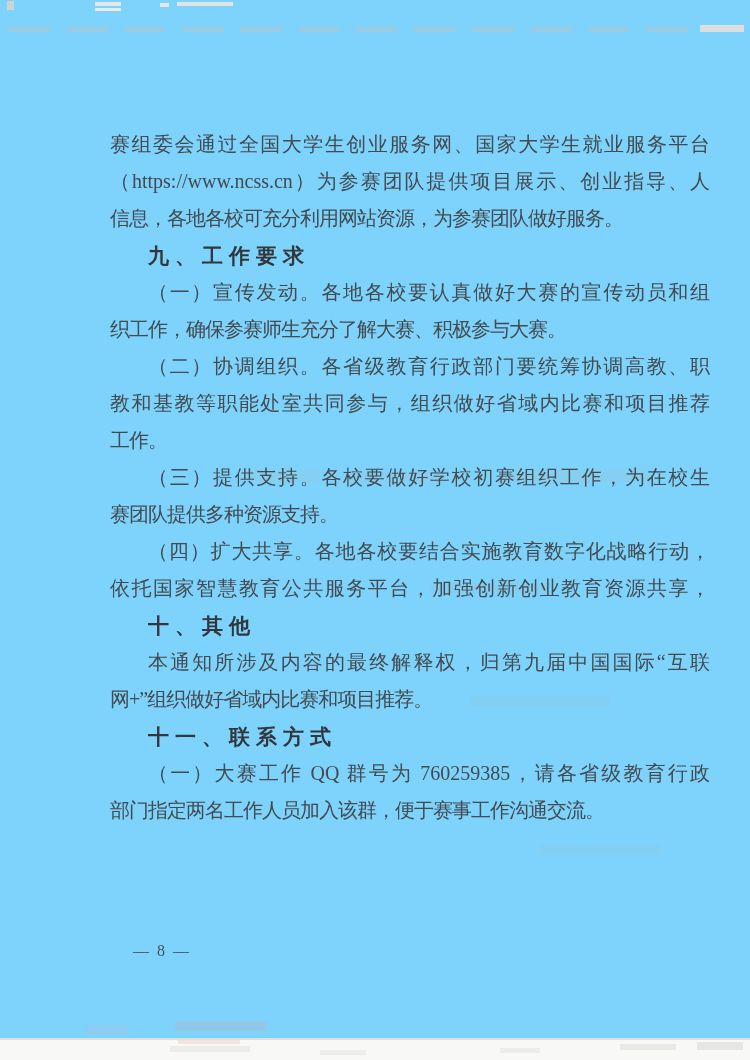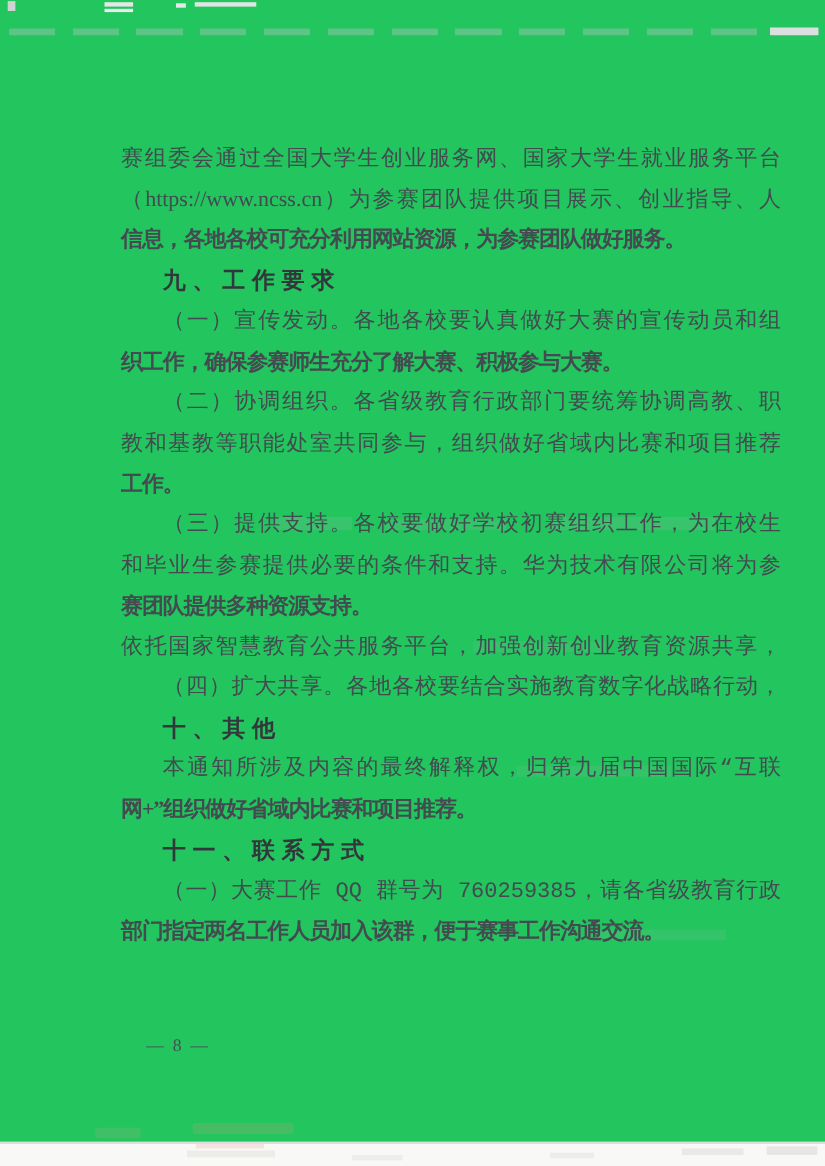--- a/index.html
+++ b/index.html
@@ -4,21 +4,21 @@
 <style>
   html, body {
     margin: 0;
     padding: 0;
     background: #ffffff;
   }
   .page {
     position: relative;
     width: 750px;
     height: 1060px;
-    background: #22c55e;
+    background: #7dd3fc;
     overflow: hidden;
     font-family: "Liberation Serif", "DejaVu Serif", serif;
   }
 
   
   .text-block {
     position: absolute;
     left: 110px;
     top: 126px;
     width: 600px;
@@ -31,25 +31,23 @@
     text-align: left;
     white-space: normal;
     overflow: visible;
   }
   .line.justify {
     text-align: justify;
     text-align-last: justify;
   }
   .line.indent {
     padding-left: 38px;
-    font-family: Liberation Mono, monospace;
   }
   .line.body:not(.justify) {
     letter-spacing: -1px;
-    font-weight: bold;
   }
   .line.heading {
     font-family: Liberation Sans, sans-serif;
     font-weight: 700;
     font-size: 21px;
     letter-spacing: 6px;
     color: #32373b;
     text-align: left;
     text-align-last: left;
   }
@@ -130,24 +128,23 @@
       <div class="line body justify">赛组委会通过全国大学生创业服务网、国家大学生就业服务平台</div>
       <div class="line body justify">（https://www.ncss.cn）为参赛团队提供项目展示、创业指导、人</div>
       <div class="line body">信息，各地各校可充分利用网站资源，为参赛团队做好服务。</div>
       <div class="line heading indent">九、工作要求</div>
       <div class="line body indent justify">（一）宣传发动。各地各校要认真做好大赛的宣传动员和组</div>
       <div class="line body">织工作，确保参赛师生充分了解大赛、积极参与大赛。</div>
       <div class="line body indent justify">（二）协调组织。各省级教育行政部门要统筹协调高教、职</div>
       <div class="line body justify">教和基教等职能处室共同参与，组织做好省域内比赛和项目推荐</div>
       <div class="line body">工作。</div>
       <div class="line body indent justify">（三）提供支持。各校要做好学校初赛组织工作，为在校生</div>
-      <div class="line body justify">和毕业生参赛提供必要的条件和支持。华为技术有限公司将为参</div>
       <div class="line body">赛团队提供多种资源支持。</div>
+      <div class="line body indent justify">（四）扩大共享。各地各校要结合实施教育数字化战略行动，</div>
       <div class="line body justify">依托国家智慧教育公共服务平台，加强创新创业教育资源共享，</div>
-      <div class="line body indent justify">（四）扩大共享。各地各校要结合实施教育数字化战略行动，</div>
       <div class="line heading indent">十、其他</div>
       <div class="line body indent justify">本通知所涉及内容的最终解释权，归第九届中国国际“互联</div>
       <div class="line body">网+”组织做好省域内比赛和项目推荐。</div>
       <div class="line heading indent">十一、联系方式</div>
       <div class="line body indent justify">（一）大赛工作 QQ 群号为 760259385，请各省级教育行政</div>
       <div class="line body">部门指定两名工作人员加入该群，便于赛事工作沟通交流。</div>
     </div>
 
   <div class="page-number">— 8 —</div>
 

